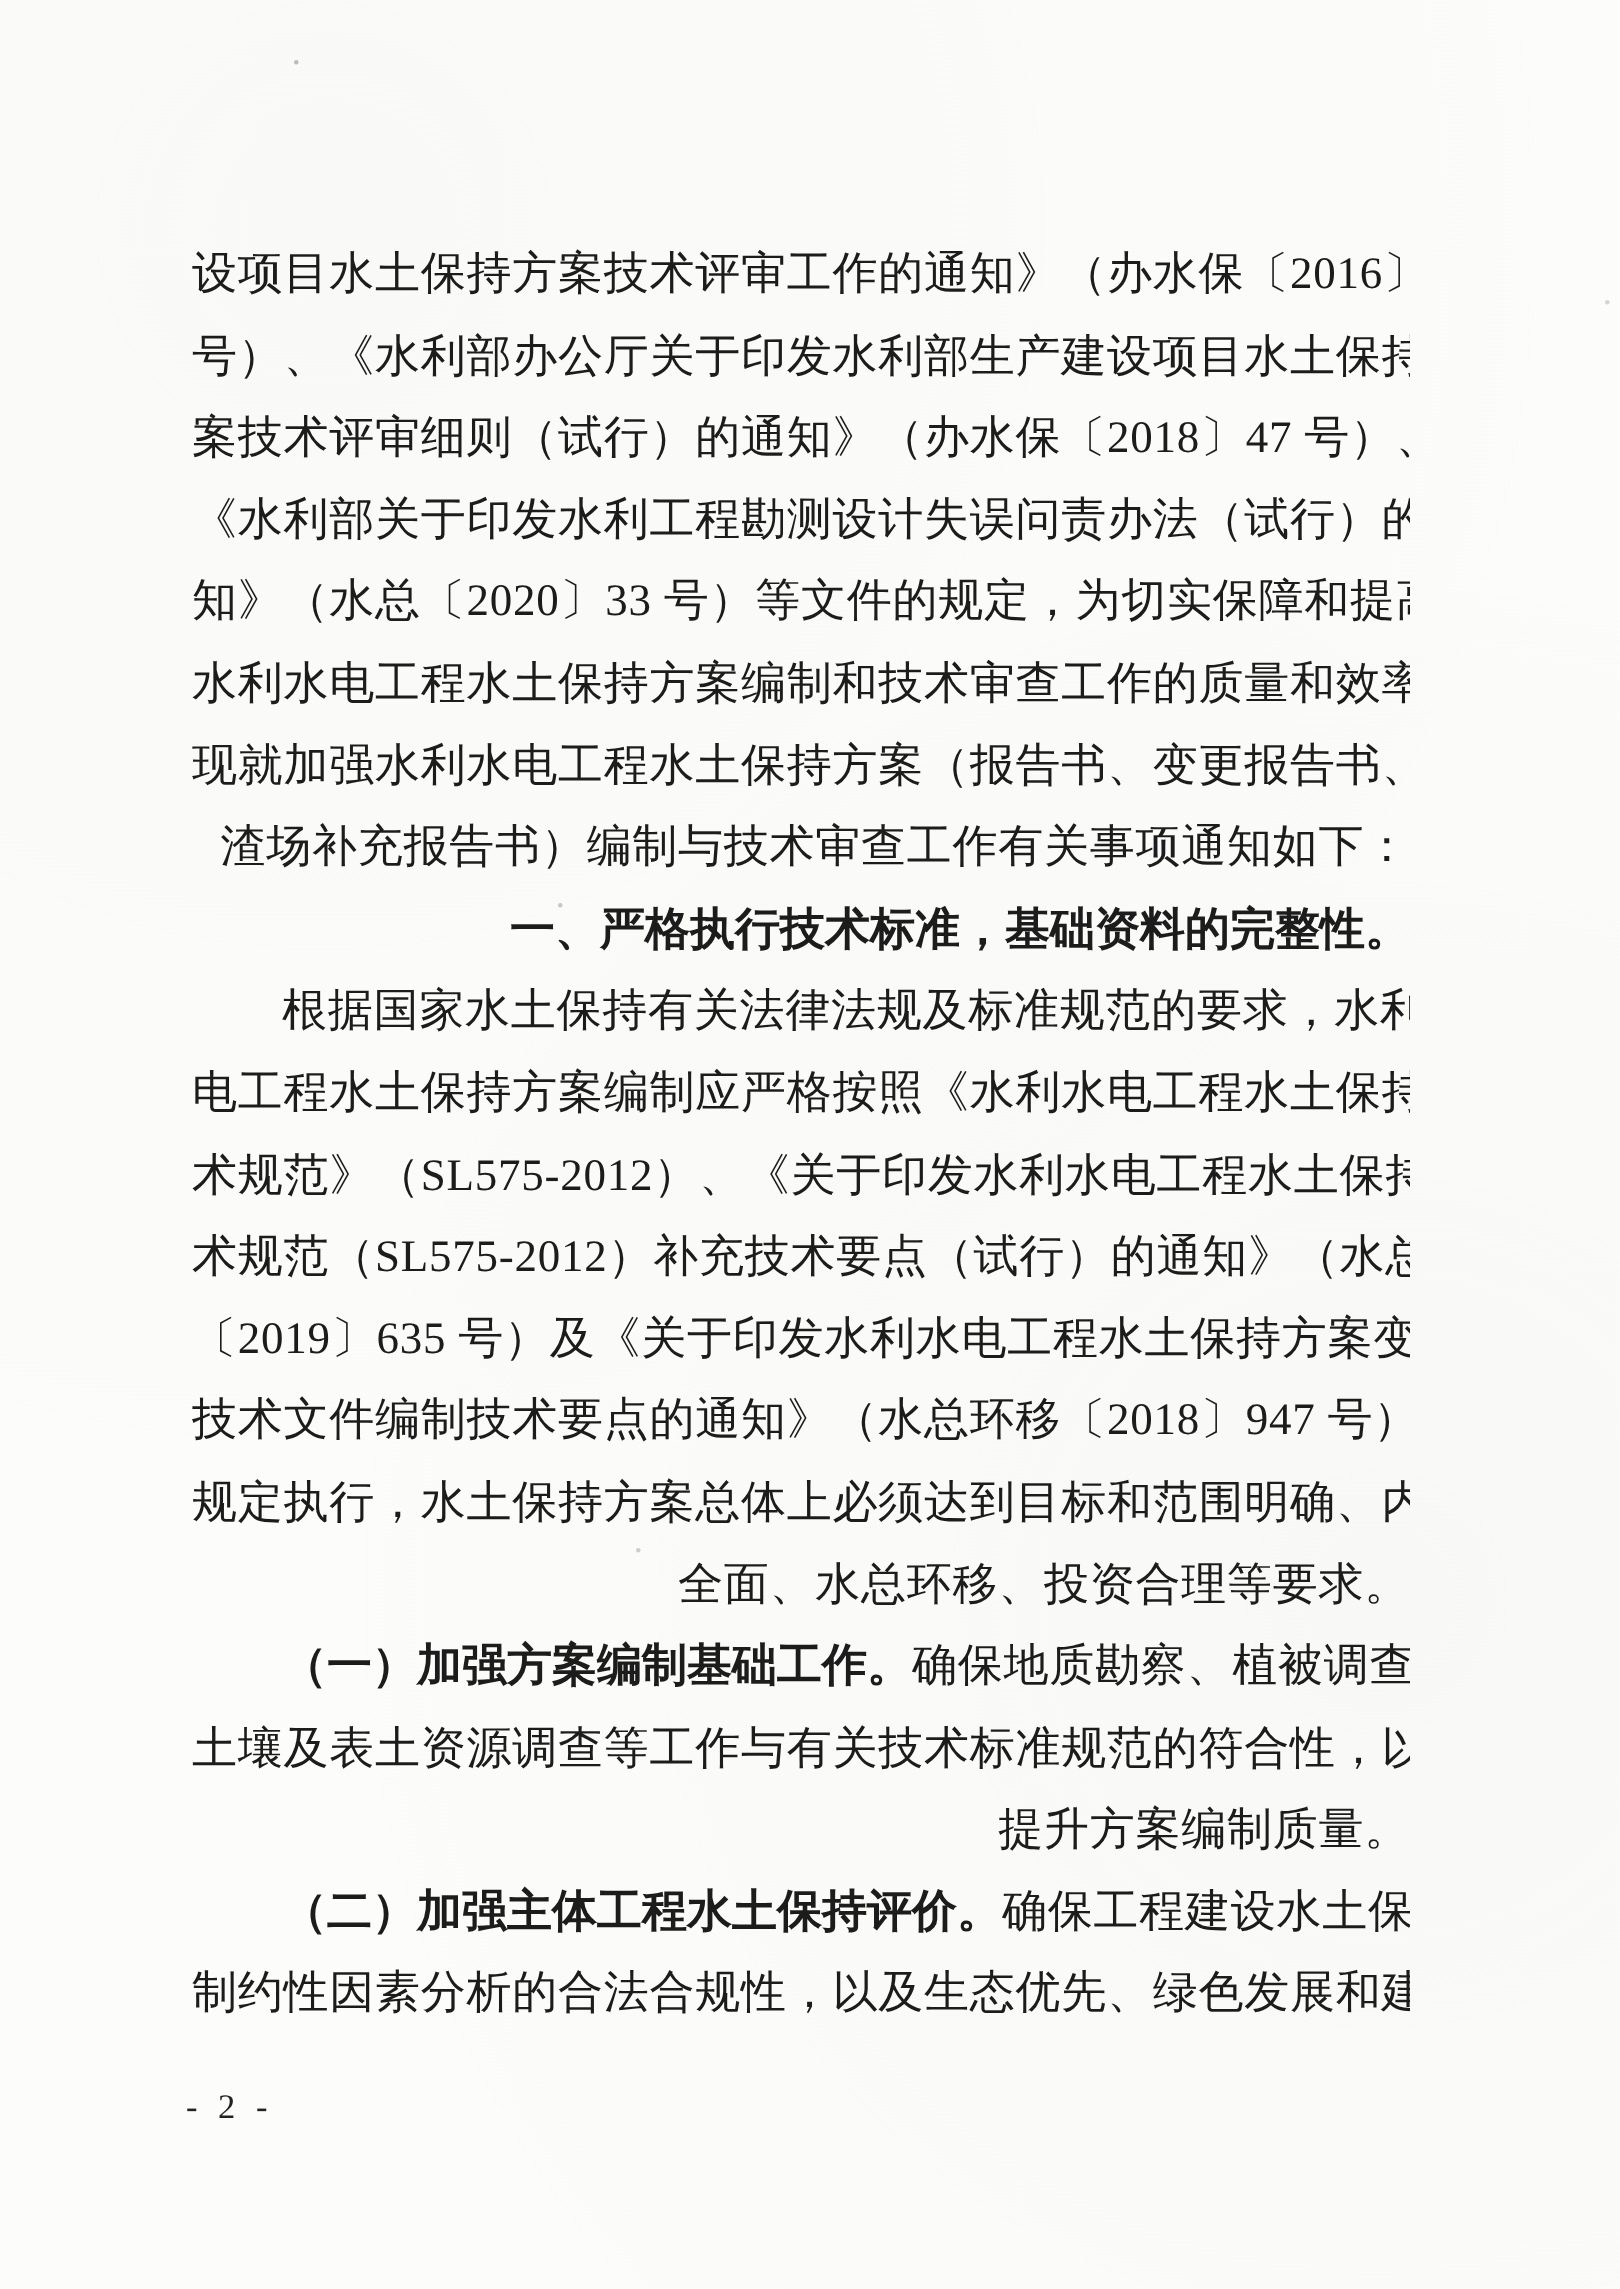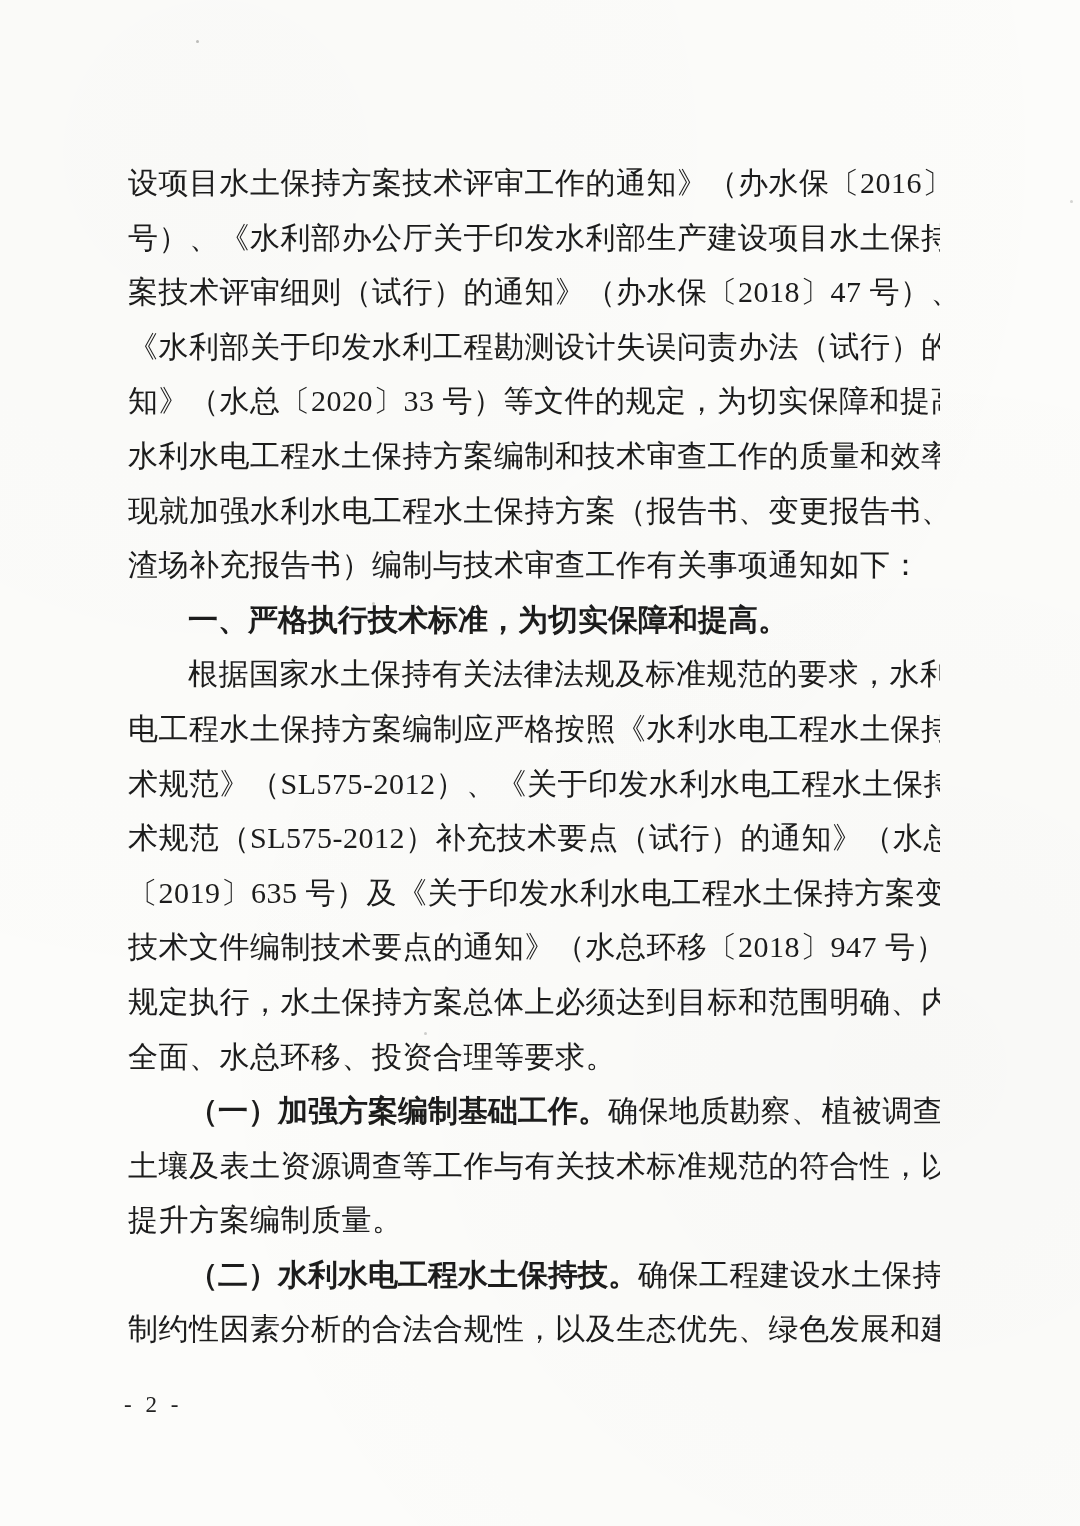--- a/index.html
+++ b/index.html
@@ -32,21 +32,21 @@
     left: 128px;
     top: 156px;
     width: 812px;
   }
   .line {
     height: 54.6px;
     line-height: 54.6px;
     font-size: 30px;
     white-space: nowrap;
     overflow: hidden;
-    text-align: left;
+    text-align: right;
     letter-spacing: 0.5px;
   }
   .line.stretch {
     text-align: justify;
     text-align-last: justify;
     text-justify: inter-character;
   }
   .line.indent {
     padding-left: 60px;
   }
@@ -89,30 +89,30 @@
 
   <div class="doc-text">
       <div class="line stretch"><span class="seg">设项目水土保持方案技术评审工作的通知》（办水保〔2016〕123</span></div>
       <div class="line stretch"><span class="seg">号）、《水利部办公厅关于印发水利部生产建设项目水土保持方</span></div>
       <div class="line stretch"><span class="seg">案技术评审细则（试行）的通知》（办水保〔2018〕47 号）、</span></div>
       <div class="line stretch"><span class="seg">《水利部关于印发水利工程勘测设计失误问责办法（试行）的通</span></div>
       <div class="line stretch"><span class="seg">知》（水总〔2020〕33 号）等文件的规定，为切实保障和提高</span></div>
       <div class="line stretch"><span class="seg">水利水电工程水土保持方案编制和技术审查工作的质量和效率，</span></div>
       <div class="line stretch"><span class="seg">现就加强水利水电工程水土保持方案（报告书、变更报告书、弃</span></div>
       <div class="line"><span class="seg">渣场补充报告书）编制与技术审查工作有关事项通知如下：</span></div>
-      <div class="line indent"><span class="seg bold">一、严格执行技术标准，为切实保障和提高。</span></div>
+      <div class="line indent"><span class="seg bold">一、严格执行技术标准，基础资料的完整性。</span></div>
       <div class="line indent stretch"><span class="seg">根据国家水土保持有关法律法规及标准规范的要求，水利水</span></div>
       <div class="line stretch"><span class="seg">电工程水土保持方案编制应严格按照《水利水电工程水土保持技</span></div>
       <div class="line stretch"><span class="seg">术规范》（SL575-2012）、《关于印发水利水电工程水土保持技</span></div>
       <div class="line stretch"><span class="seg">术规范（SL575-2012）补充技术要点（试行）的通知》（水总环</span></div>
       <div class="line stretch"><span class="seg">〔2019〕635 号）及《关于印发水利水电工程水土保持方案变更</span></div>
       <div class="line stretch"><span class="seg">技术文件编制技术要点的通知》（水总环移〔2018〕947 号）的</span></div>
       <div class="line stretch"><span class="seg">规定执行，水土保持方案总体上必须达到目标和范围明确、内容</span></div>
       <div class="line"><span class="seg">全面、水总环移、投资合理等要求。</span></div>
       <div class="line indent stretch"><span class="seg bold">（一）加强方案编制基础工作。</span><span class="seg">确保地质勘察、植被调查、</span></div>
       <div class="line stretch"><span class="seg">土壤及表土资源调查等工作与有关技术标准规范的符合性，以及</span></div>
       <div class="line"><span class="seg">提升方案编制质量。</span></div>
-      <div class="line indent stretch"><span class="seg bold">（二）水利水电工程水土保持技。</span><span class="seg">确保工程建设水土保持</span></div>
+      <div class="line indent stretch"><span class="seg bold">（二）加强主体工程水土保持评价。</span><span class="seg">确保工程建设水土保持</span></div>
       <div class="line stretch"><span class="seg">制约性因素分析的合法合规性，以及生态优先、绿色发展和建设</span></div>
     </div>
 
   <div class="page-number">- 2 -</div>
 </div>
 
 </body></html>

